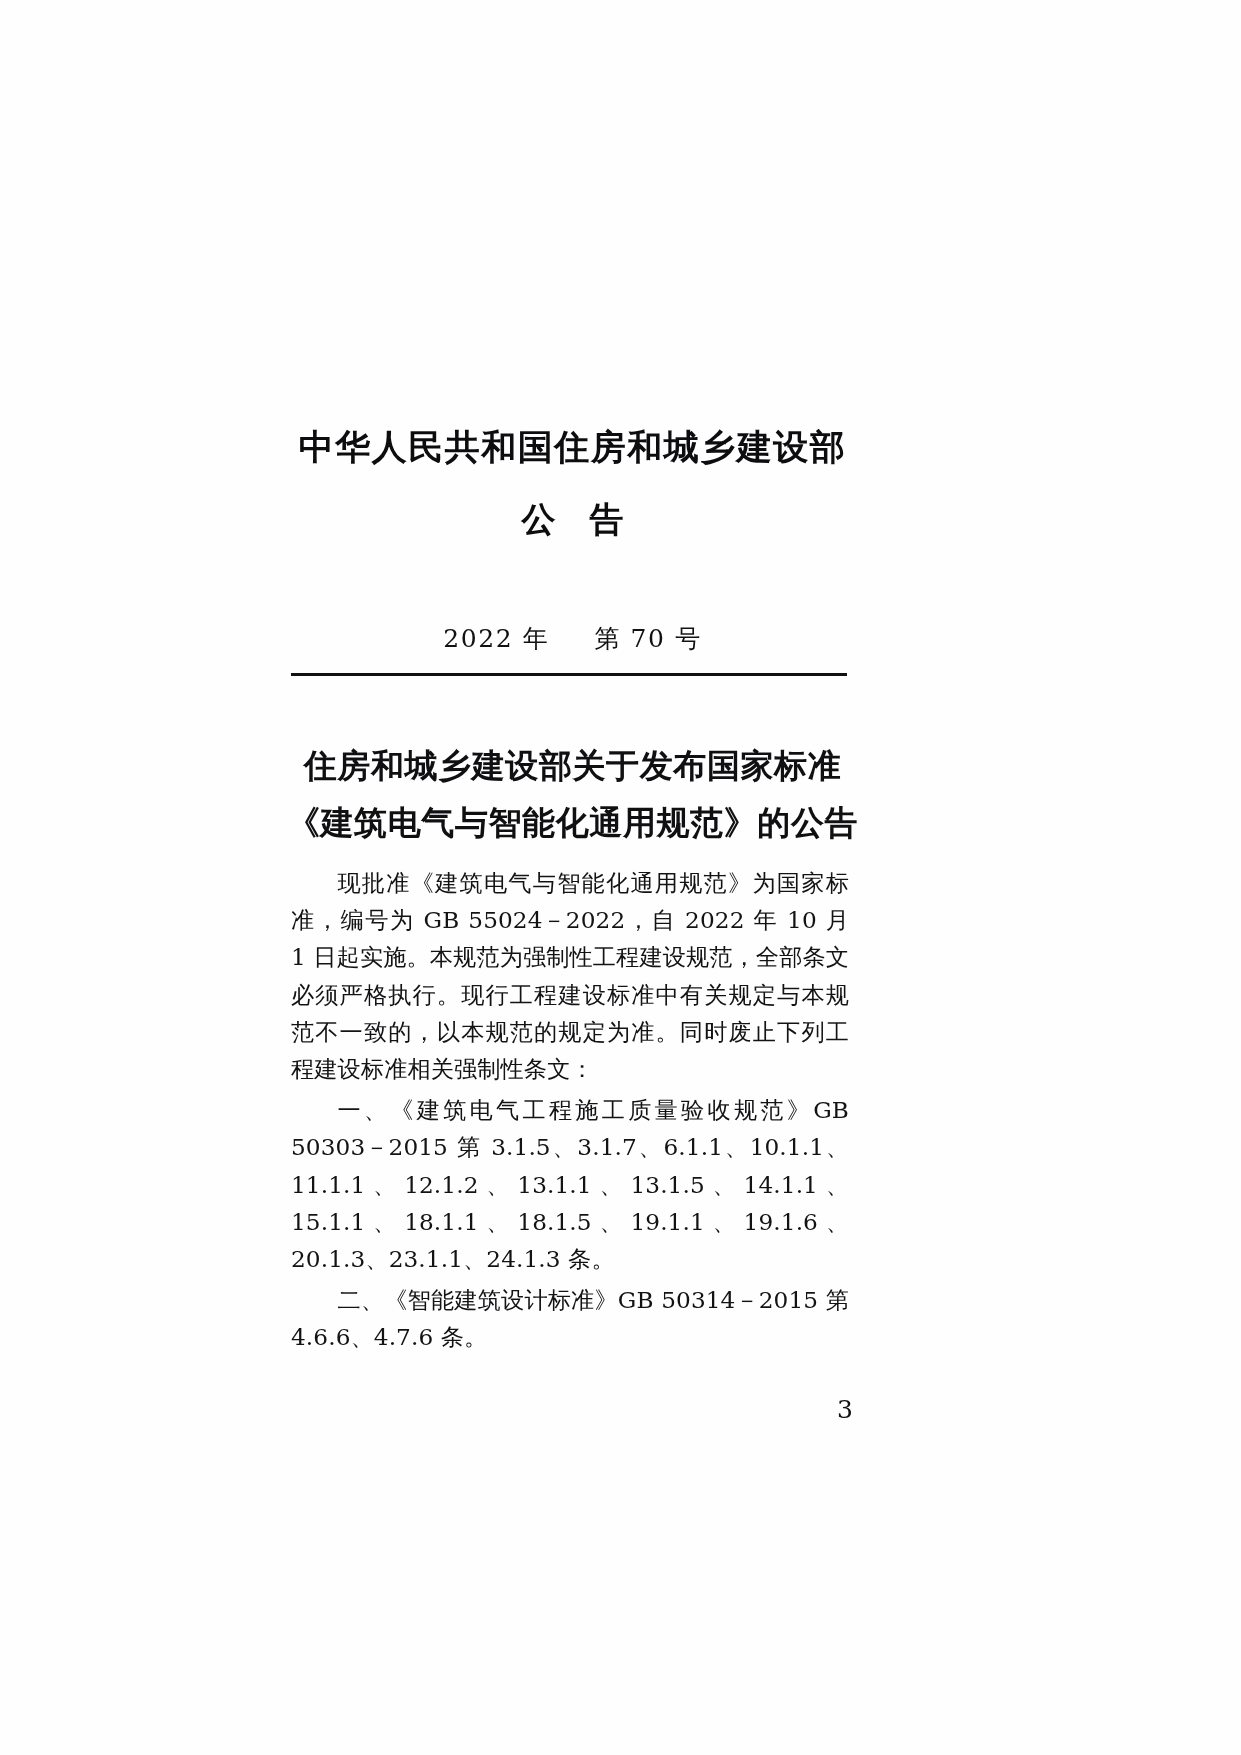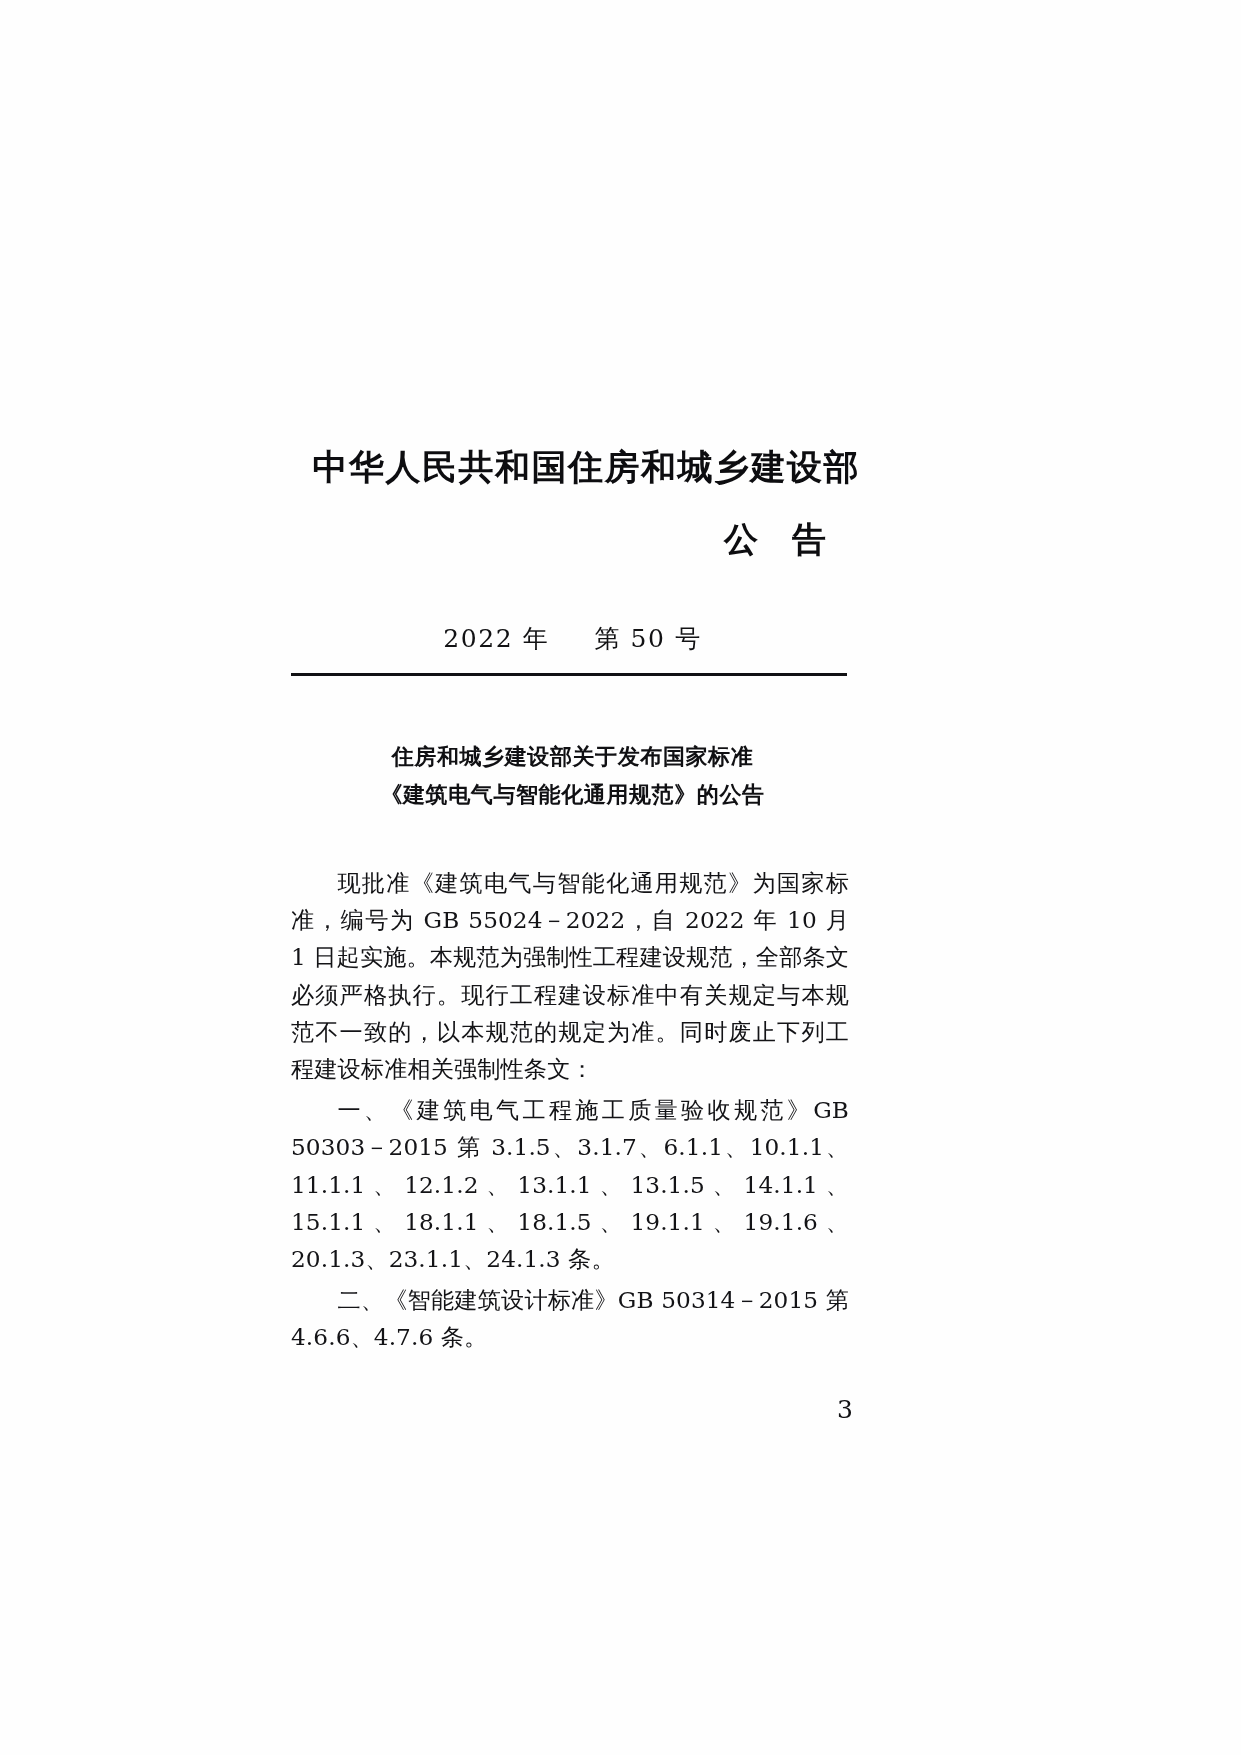--- a/index.html
+++ b/index.html
@@ -29,23 +29,23 @@
     left: 0;
     top: 0;
     width: 1241px;
     height: 1755px;
   }
 
   
   .masthead {
     position: absolute;
     left: 285px;
-    top: 445px;
+    top: 425px;
     width: 575px;
-    text-align: right;
+    text-align: center;
   }
   .org-title {
     font-family: "DejaVu Serif", "Liberation Serif", serif;
     font-weight: 700;
     font-size: 35px;
     letter-spacing: 1.5px;
     line-height: 1.28;
     color: #0d0d10;
     white-space: nowrap;
   }
@@ -84,21 +84,21 @@
   }
 
   
   .headline {
     position: absolute;
     left: 285px;
     top: 738px;
     width: 575px;
     text-align: center;
     font-weight: 700;
-    font-size: 22px;
+    font-size: 33px;
     line-height: 1.72;
     letter-spacing: 0.6px;
     color: #101013;
   }
   .headline div { white-space: nowrap; }
 
   
   .body-text {
     position: absolute;
     left: 287px;
@@ -137,21 +137,21 @@
 <div class="content">
 
   <div class="masthead">
     <div class="org-title">中华人民共和国住房和城乡建设部</div>
     <div class="doc-kind">公告</div>
   </div>
 
   <div class="issue-line">
     <span>2022 年</span>
     <span class="gap"></span>
-    <span>第 50 号</span>
+    <span>第 70 号</span>
   </div>
 
   <div class="rule"></div>
 
   <div class="headline">
     <div>住房和城乡建设部关于发布国家标准</div>
     <div>《建筑电气与智能化通用规范》的公告</div>
   </div>
 
   <div class="body-text">

